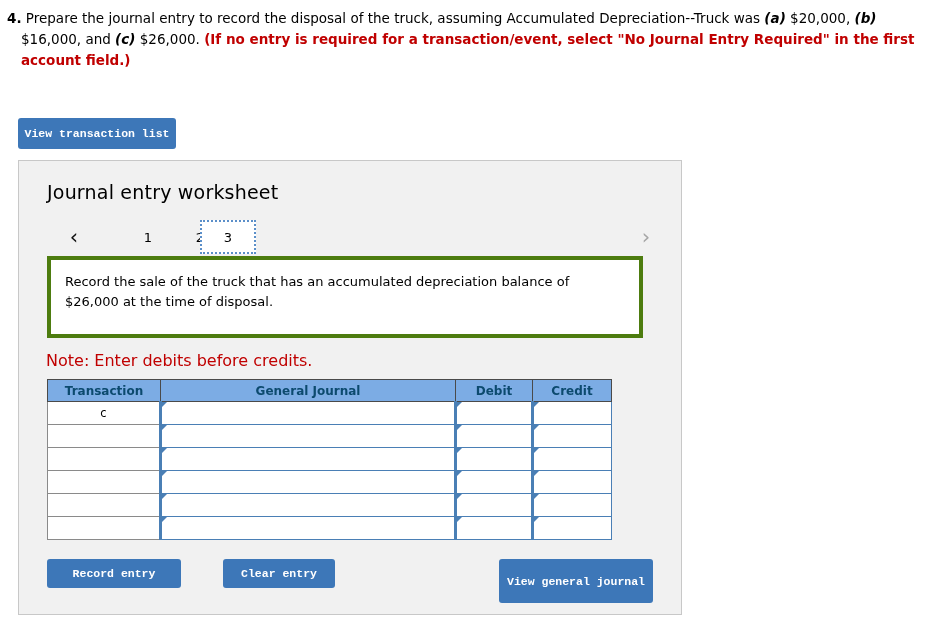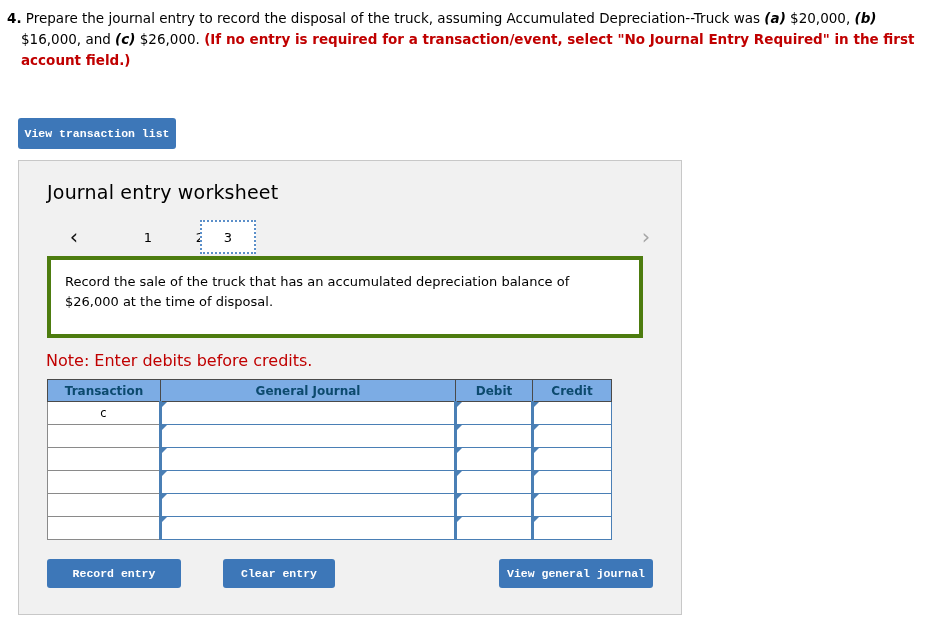--- a/index.html
+++ b/index.html
@@ -228,21 +228,21 @@
     left: 204px;
     top: 398px;
     width: 112px;
     height: 29px;
   }
   .btn-viewgj {
     position: absolute;
     left: 480px;
     top: 398px;
     width: 154px;
-    height: 29px;
+    height: 44px;
   }
 </style>
 </head>
 <body>
 
 <div class="question">
   <div class="question-inner">
     <span class="q-num">4.</span>
     <span class="q-body">
       <span>Prepare the journal entry to record the disposal of the truck, assuming Accumulated Depreciation--Truck was </span><span class="q-ital">(a)</span><span> $20,000, </span><span class="q-ital">(b)</span><span> $16,000, and </span><span class="q-ital">(c)</span><span> $26,000. </span><span class="q-red">(If no entry is required for a transaction/event, select "No Journal Entry Required" in the first account field.)</span>

